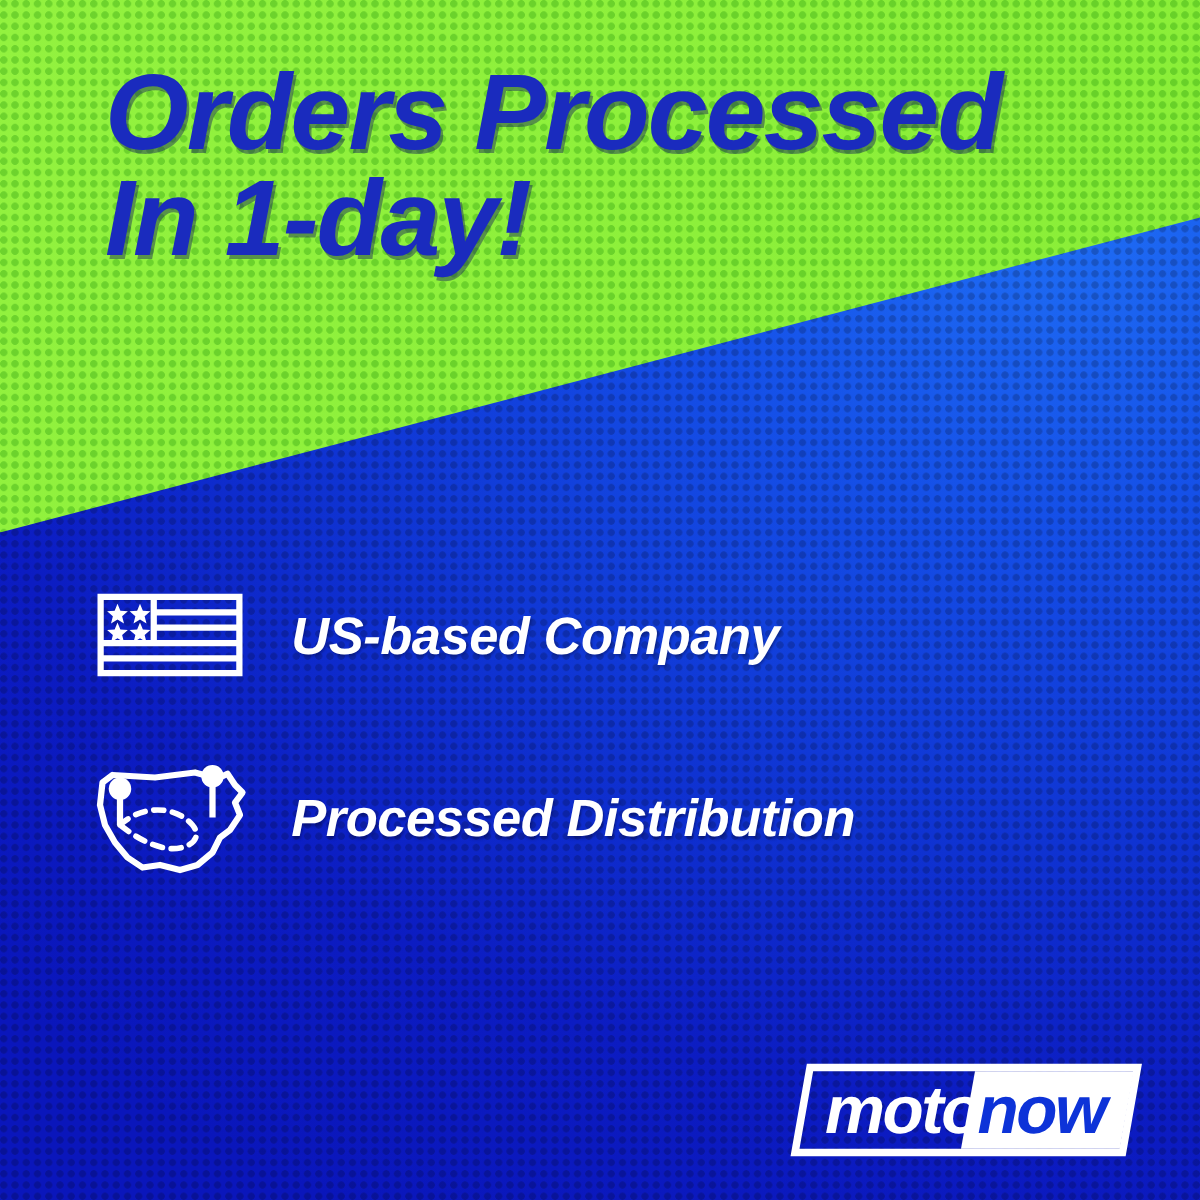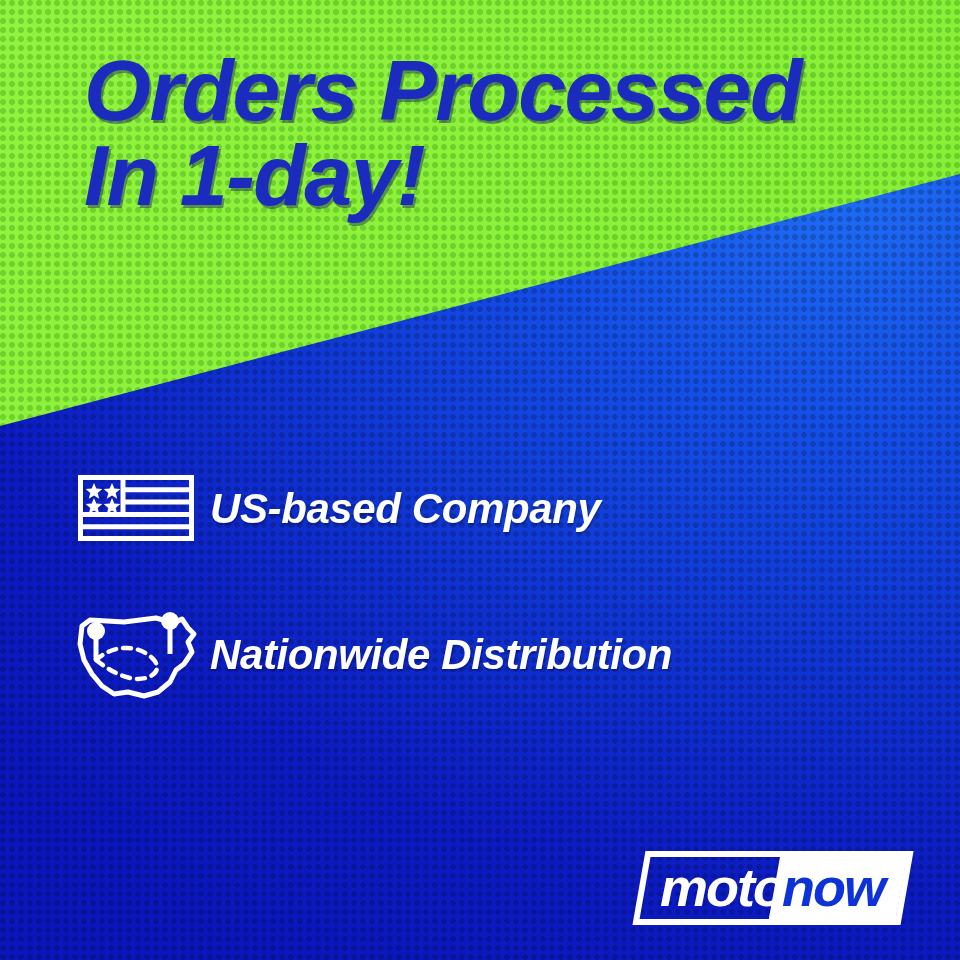--- a/index.html
+++ b/index.html
@@ -66,20 +66,21 @@
   .features{
     position:absolute;
     left:62px;top:436px;
     width:820px;
     z-index:6;
   }
   .feature{
     display:flex;
     align-items:center;
     height:146px;
+    gap:23px;
   }
   .feat-icon{
     width:148px;
     min-width:148px;
     display:flex;
     align-items:center;
     justify-content:center;
   }
   .feat-label{
     color:#ffffff;
@@ -152,21 +153,21 @@
 
           <path d="M26 52 C46 34, 72 38, 84 52 C94 64, 78 74, 60 70 C44 66, 34 58, 26 52" fill="none" stroke="#ffffff" stroke-width="4.5" stroke-dasharray="8 7" stroke-linecap="round"></path>
 
           <line x1="26" y1="52" x2="26" y2="28" stroke="#ffffff" stroke-width="5"></line>
           <circle cx="26" cy="23" r="9" fill="#ffffff"></circle>
 
           <line x1="100" y1="46" x2="100" y2="18" stroke="#ffffff" stroke-width="5"></line>
           <circle cx="100" cy="13" r="9" fill="#ffffff"></circle>
         </svg>
       </div>
-      <div class="feat-label">Nationwide Distribution</div>
+      <div class="feat-label">Processed Distribution</div>
     </div>
 
   </div>
 
   <div class="logo">
     <svg width="282" height="76" viewBox="0 0 282 76">
 
       <polygon points="16,4 278,4 266,72 4,72" fill="none" stroke="#ffffff" stroke-width="6"></polygon>
 
       <polygon points="148,7 275,7 263.8,69 136.8,69" fill="#ffffff"></polygon>

